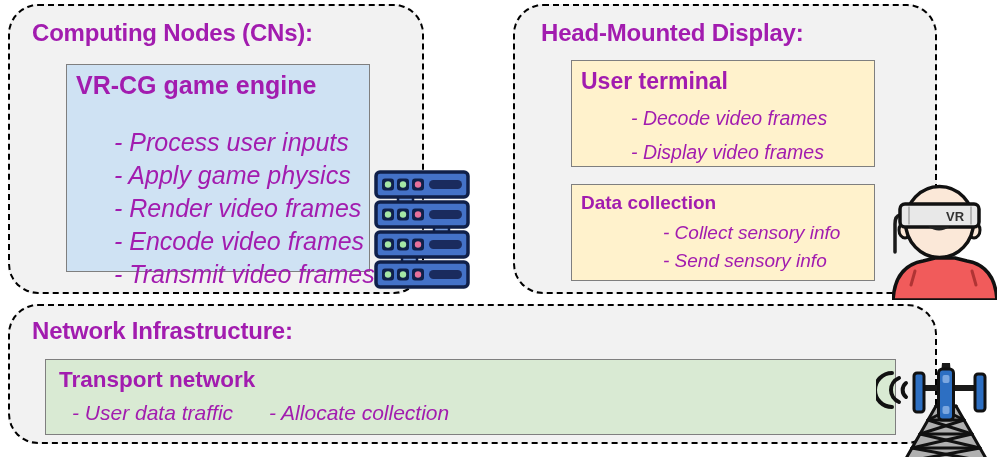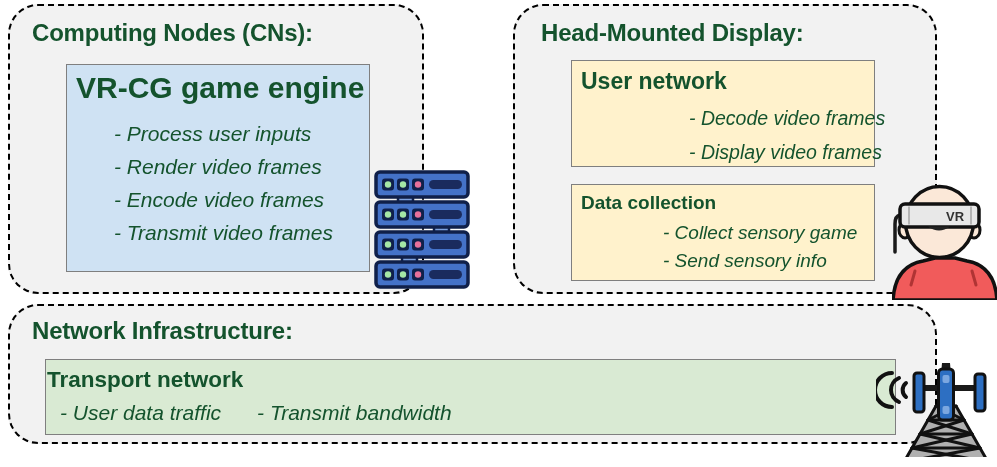--- a/index.html
+++ b/index.html
@@ -1,18 +1,18 @@
 <!DOCTYPE html>
 <html><head>
 <meta charset="utf-8">
 <style>
   html,body{margin:0;padding:0;background:#ffffff;}
   .canvas{
     position:relative;width:997px;height:457px;background:#ffffff;
-    font-family:"Liberation Sans", sans-serif;color:#14532d;overflow:hidden;
+    font-family:"Liberation Sans", sans-serif;color:#a21caf;overflow:hidden;
   }
   .panel{
     position:absolute;background:#F2F2F2;border:2.5px dashed #000000;
     border-radius:30px;box-sizing:border-box;
   }
   #panel-cn{left:8px;top:4px;width:416px;height:290px;}
   #panel-hmd{left:513px;top:4px;width:424px;height:290px;}
   #panel-net{left:8px;top:304px;width:929px;height:140px;}
   .panel-heading{
     position:absolute;font-weight:bold;font-size:24px;letter-spacing:-0.2px;white-space:nowrap;
@@ -20,32 +20,32 @@
   #panel-cn .panel-heading{left:22px;top:13px;}
   #panel-hmd .panel-heading{left:26px;top:13px;}
   #panel-net .panel-heading{left:22px;top:11px;}
   .inner-box{
     position:absolute;box-sizing:border-box;border:1.5px solid #7F7F7F;
   }
   .box-title{font-weight:bold;white-space:nowrap;}
   .box-item{font-style:italic;white-space:nowrap;}
 
   #box-engine{left:56px;top:58px;width:304px;height:208px;background:#CFE2F3;padding:6px 6px 0 9px;}
-  #box-engine .box-title{font-size:30px;margin-bottom:12px;}
-  #box-engine .box-item{font-size:21px;line-height:33px;margin-left:38px;}
+  #box-engine .box-title{font-size:25px;margin-bottom:26px;}
+  #box-engine .box-item{font-size:25px;line-height:33px;margin-left:38px;}
 
   #box-terminal{left:56px;top:54px;width:304px;height:107px;background:#FFF2CC;padding:7px 6px 0 9px;}
   #box-terminal .box-title{font-size:23px;margin-bottom:6px;}
-  #box-terminal .box-item{font-size:19.5px;line-height:34px;margin-left:108px;font-style:italic;}
+  #box-terminal .box-item{font-size:19.5px;line-height:34px;margin-left:50px;font-style:italic;}
 
   #box-datacollection{left:56px;top:178px;width:304px;height:97px;background:#FFF2CC;padding:7px 6px 16px 9px;}
   #box-datacollection .box-title{font-size:19px;margin-bottom:5px;}
   #box-datacollection .box-item{font-size:19px;line-height:28px;margin-left:82px;}
 
-  #box-transport{left:35px;top:53px;width:851px;height:76px;background:#D9EAD3;padding:7px 0 0 1px;}
+  #box-transport{left:35px;top:53px;width:851px;height:76px;background:#D9EAD3;padding:7px 0 0 13px;}
   #box-transport .box-title{font-size:22.5px;margin-bottom:5px;}
   .transport-row{display:flex;align-items:baseline;}
   .transport-row .box-item{font-size:21px;line-height:30px;}
   .t-item-0{margin-left:13px;}
   .t-item-1{margin-left:36px;}
   .t-item-2{margin-left:18px;}
 
   .fig-icon{position:absolute;}
   #icon-server{left:374px;top:170px;}
   #icon-vruser{left:892px;top:183px;}
@@ -54,20 +54,21 @@
 </head>
 <body>
 
 <div class="canvas">
 
   <section class="panel" id="panel-cn">
     <div class="panel-heading">Computing Nodes (CNs):</div>
     <div class="inner-box" id="box-engine">
       <div class="box-title">VR-CG game engine</div>
       <div class="box-item">- Process user inputs</div>
+      <div class="box-item">- Apply game physics</div>
       <div class="box-item">- Render video frames</div>
       <div class="box-item">- Encode video frames</div>
       <div class="box-item">- Transmit video frames</div>
     </div>
   </section>
 
   <svg class="fig-icon" id="icon-server" width="100" height="125" viewBox="0 0 100 125" aria-hidden="true">
 
     <rect x="24" y="24" width="15" height="10" rx="2" fill="#7FA2DE" stroke="#10204A" stroke-width="2.5"></rect>
     <rect x="60" y="54" width="15" height="10" rx="2" fill="#7FA2DE" stroke="#10204A" stroke-width="2.5"></rect>
@@ -111,27 +112,27 @@
         <circle cx="29" cy="104.5" r="3.2" fill="#A5E6A5"></circle>
       <rect x="38" y="98.5" width="12" height="12" rx="3" fill="#10204A"></rect>
         <circle cx="44" cy="104.5" r="3.2" fill="#E8709A"></circle>
       <rect x="55" y="100" width="33" height="9" rx="4.5" fill="#1A2B5E"></rect>
     </g>
   </svg>
 
   <section class="panel" id="panel-hmd">
     <div class="panel-heading">Head-Mounted Display:</div>
     <div class="inner-box" id="box-terminal">
-      <div class="box-title">User network</div>
+      <div class="box-title">User terminal</div>
       <div class="box-item">- Decode video frames</div>
       <div class="box-item">- Display video frames</div>
     </div>
     <div class="inner-box" id="box-datacollection">
       <div class="box-title">Data collection</div>
-      <div class="box-item">- Collect sensory game</div>
+      <div class="box-item">- Collect sensory info</div>
       <div class="box-item">- Send sensory info</div>
     </div>
   </section>
 
   <svg class="fig-icon" id="icon-vruser" width="105" height="117" viewBox="0 0 105 117" aria-hidden="true">
 
     <path d="M14,32 h-6 q-5,1 -5,9 v28" fill="none" stroke="#1A1A1A" stroke-width="3.5" stroke-linecap="round"></path>
 
     <ellipse cx="13" cy="47" rx="6" ry="8" fill="#FBE8D8" stroke="#111" stroke-width="3"></ellipse>
     <ellipse cx="82" cy="47" rx="6" ry="8" fill="#FBE8D8" stroke="#111" stroke-width="3"></ellipse>
@@ -148,21 +149,21 @@
     <path d="M36,43.5 q11,8 22,0 z" fill="#222"></path>
     <text x="63" y="38" text-anchor="middle" font-family="Liberation Sans, sans-serif" font-size="13" font-weight="bold" fill="#333">VR</text>
   </svg>
 
   <section class="panel" id="panel-net">
     <div class="panel-heading">Network Infrastructure:</div>
     <div class="inner-box" id="box-transport">
       <div class="box-title">Transport network</div>
       <div class="transport-row">
         <div class="box-item t-item-0">- User data traffic</div>
-        <div class="box-item t-item-1">- Transmit bandwidth</div>
+        <div class="box-item t-item-1">- Allocate collection</div>
       </div>
     </div>
   </section>
 
   <svg class="fig-icon" id="icon-tower" width="121" height="109" viewBox="0 0 121 109" aria-hidden="true">
 
     <path d="M30,25 a9,9 0 0 0 0,14" fill="none" stroke="#111" stroke-width="4" stroke-linecap="round"></path>
     <path d="M23,20 a13,13 0 0 0 0,24" fill="none" stroke="#111" stroke-width="4" stroke-linecap="round"></path>
     <path d="M16,15 a17,17 0 0 0 0,34" fill="none" stroke="#111" stroke-width="4" stroke-linecap="round"></path>
 

